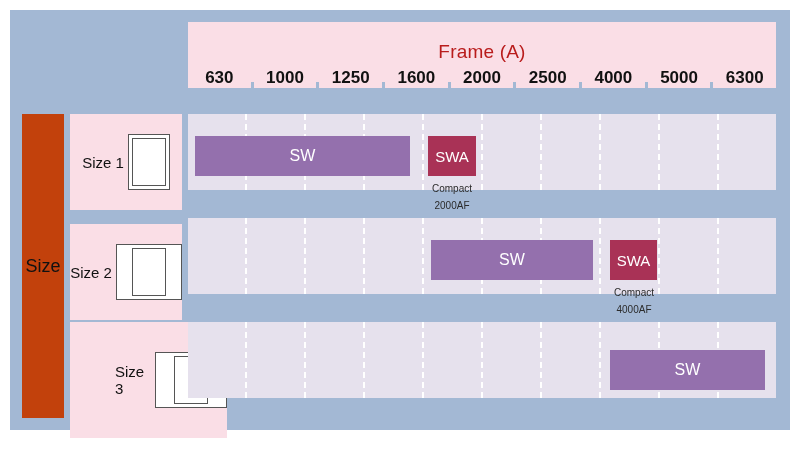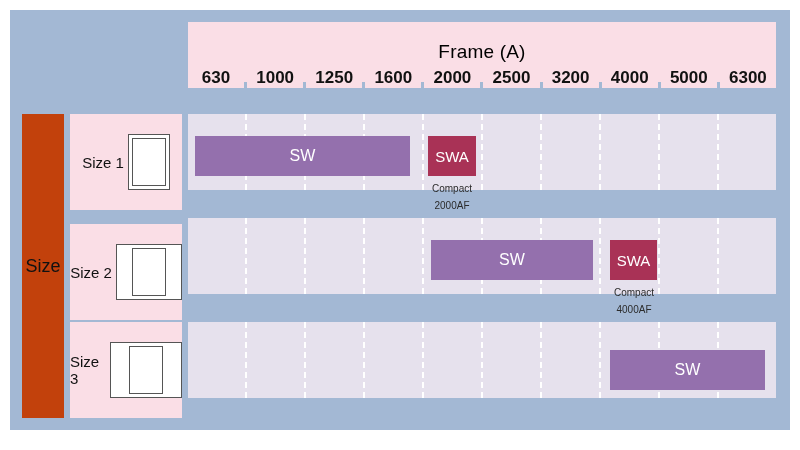--- a/index.html
+++ b/index.html
@@ -36,21 +36,21 @@
     position: absolute;
     left: 188px;
     top: 22px;
     width: 588px;
     height: 60px;
     background: #fadee6;
     display: flex;
     align-items: center;
     justify-content: center;
     font-size: 19px;
-    color: #000000;
+    color: #b91c1c;
     letter-spacing: .2px;
   }
 
   .hdr-cells {
     position: absolute;
     left: 188px;
     top: 68px;
     width: 588px;
     height: 20px;
     display: flex;
@@ -93,21 +93,21 @@
     justify-content: center;
     gap: 4px;
   }
   .size-cell .sz-text {
     font-size: 15px;
     color: #111111;
     font-weight: normal;
   }
   .sz-row1 { top: 114px;  height: 96px; }
   .sz-row2 { top: 224px;  height: 96px; }
-  .sz-row3 { top: 322px;  height: 96px; }
+  .sz-row3 { top: 322px;  height: 116px; padding-left: 45px; }
 
   
   .sz-glyph {
     background: #ffffff;
     border: 1.5px solid #555555;
     box-sizing: border-box;
     display: flex;
     align-items: center;
     justify-content: center;
     height: 56px;
@@ -183,21 +183,20 @@
 
   <div class="hdr-title">Frame (A)</div>
 
   <div class="hdr-cells">
     <div class="hdr-cell">630</div>
     <div class="hdr-cell">1000</div>
     <div class="hdr-cell">1250</div>
     <div class="hdr-cell">1600</div>
     <div class="hdr-cell">2000</div>
     <div class="hdr-cell">2500</div>
-    <div class="hdr-cell">3200</div>
     <div class="hdr-cell">4000</div>
     <div class="hdr-cell">5000</div>
     <div class="hdr-cell">6300</div>
   </div>
 
   <div class="size-label-col">Size</div>
 
   <div class="size-cell sz-row1">
     <div class="sz-text">Size 1</div>
     <div class="sz-glyph sz-g1">

